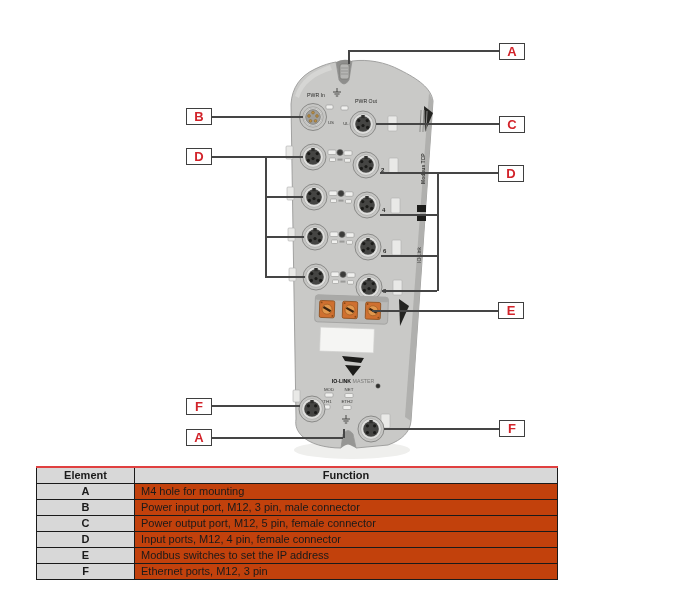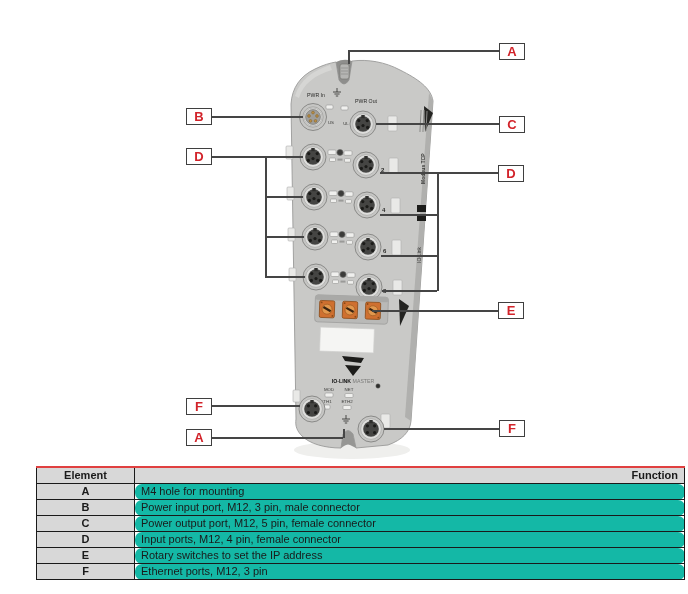--- a/index.html
+++ b/index.html
@@ -10,27 +10,27 @@
   .hline,.vline{position:absolute;background:#454545;}
   .hline{height:1.5px;}
   .vline{width:1.5px;}
 
   
   .callout{position:absolute;width:24px;height:15px;background:#fff;
            border:1.5px solid #3f3f3f;display:flex;align-items:center;justify-content:center;
            font-weight:bold;font-size:13px;color:#d2232a;line-height:1;z-index:6;}
 
   
-  .tablewrap{position:absolute;left:36px;top:466px;width:649px;border-top:2.5px solid #e04040;}
+  .tablewrap{position:absolute;left:36px;top:466px;width:522px;border-top:2.5px solid #e04040;}
   table.func{border-collapse:collapse;width:100%;table-layout:fixed;font-size:11px;color:#1a1a1a;}
   table.func td,table.func th{border:1px solid #1a1a1a;padding:0 6px;height:15px;line-height:15px;}
-  table.func th{background:#d8d8d8;font-weight:bold;text-align:right;border-top:none;}
+  table.func th{background:#d8d8d8;font-weight:bold;text-align:center;border-top:none;}
   table.func th.el-h{text-align:center;}
   table.func td.el{background:#d8d8d8;font-weight:bold;text-align:center;}
-  table.func td.fn{background:#14b8a6;text-align:left;border-radius:7px;}
+  table.func td.fn{background:#c2410c;text-align:left;}
 
   svg text{font-family:"Liberation Sans", sans-serif;}
 </style>
 </head>
 <body>
 
 <div class="page">
 
   <svg style="position:absolute;left:258px;top:40px;z-index:1;" width="200" height="425" viewBox="258 40 200 425" xmlns="http://www.w3.org/2000/svg">
 
@@ -281,21 +281,21 @@
         <tr>
           <td class="el">C</td>
           <td class="fn">Power output port, M12, 5 pin, female connector</td>
         </tr>
         <tr>
           <td class="el">D</td>
           <td class="fn">Input ports, M12, 4 pin, female connector</td>
         </tr>
         <tr>
           <td class="el">E</td>
-          <td class="fn">Rotary switches to set the IP address</td>
+          <td class="fn">Modbus switches to set the IP address</td>
         </tr>
         <tr>
           <td class="el">F</td>
           <td class="fn">Ethernet ports, M12, 3 pin</td>
         </tr>
       </tbody>
     </table>
   </div>
 
 </div>

